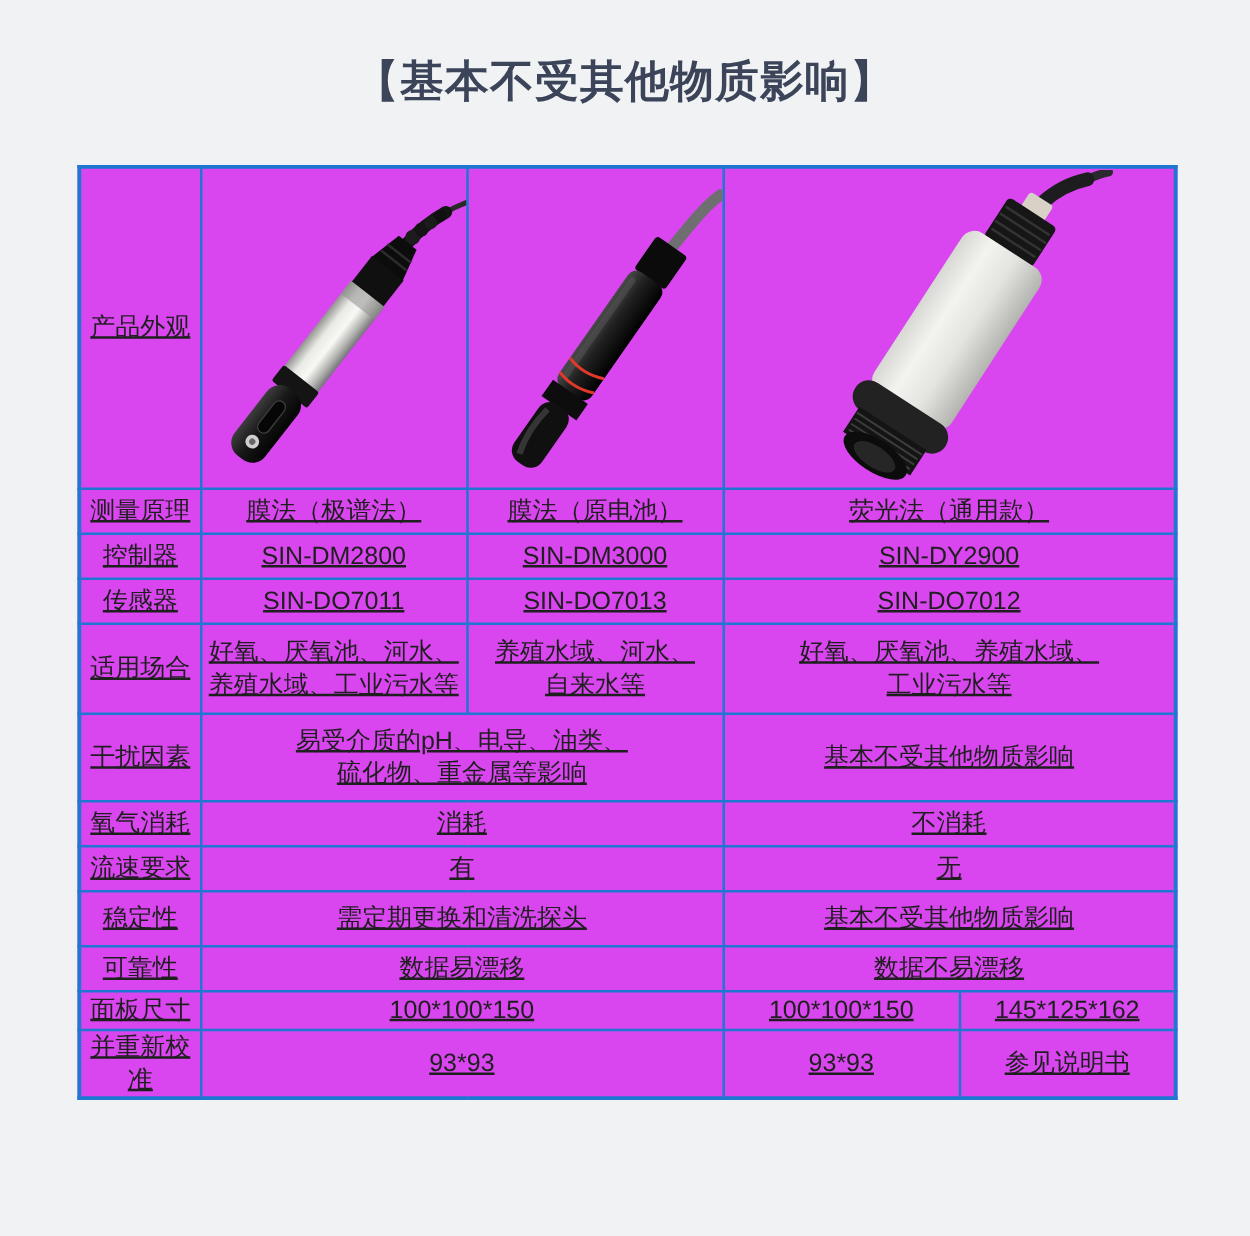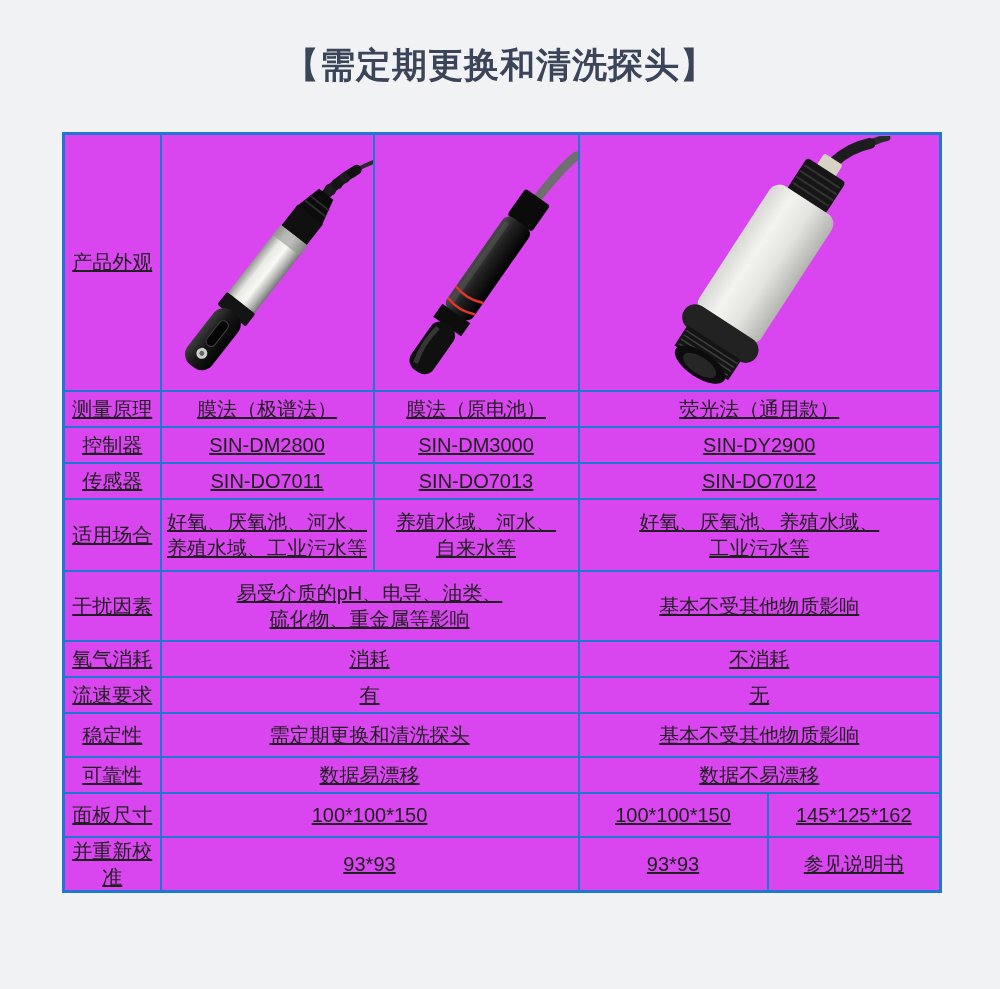--- a/index.html
+++ b/index.html
@@ -36,29 +36,29 @@
   }
   td.pre{white-space:pre-line;}
   td.lbl{font-size:20px;}
   tr.r-app{height:257px;}
   tr.r-36{height:36px;}
   tr.r-35{height:44px;}
   tr.r-occ{height:72px;}
   tr.r-int{height:70px;}
   tr.r-mnt{height:62px;}
   tr.r-cyc{height:33px;}
-  tr.r-pan{height:44px;}
+  tr.r-pan{height:31px;}
   tr.r-opn{height:34px;}
   .imgcell{padding:0;}
   .imgcell svg{display:block;}
 </style>
 </head>
 <body>
 
-<h1 class="page-title">【需定期更换和清洗探头】</h1>
+<h1 class="page-title">【基本不受其他物质影响】</h1>
 
 <table class="cmp">
   <colgroup>
     <col style="width:97px">
       <col style="width:213px">
       <col style="width:205px">
       <col style="width:189px">
       <col style="width:173px">
   </colgroup>
 

